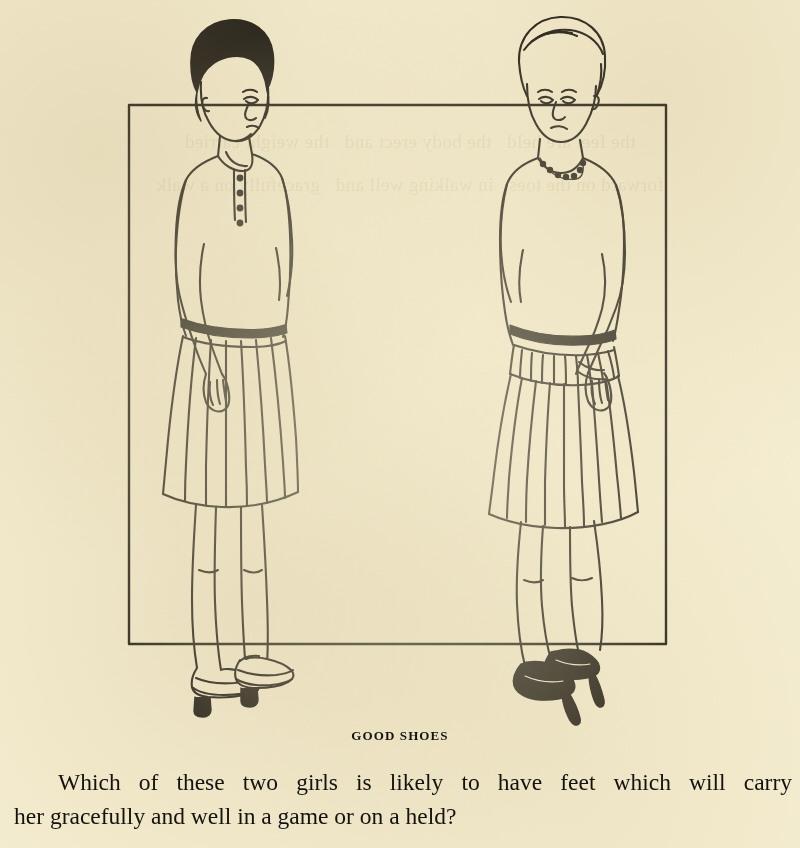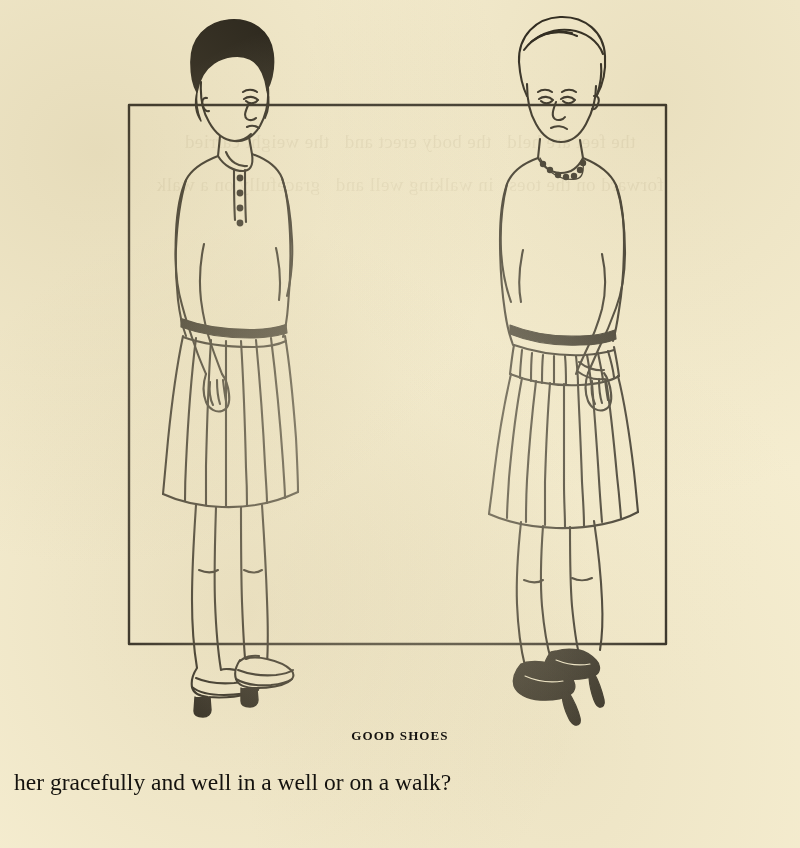--- a/index.html
+++ b/index.html
@@ -314,14 +314,15 @@
                  C571 724 569 719 566 712 C563 704 562 697 562 693" fill="#16130e" stroke="#16130e" stroke-width="1.3"></path>
         <path d="M525 676 C536 681 550 683 563 681" stroke="#f5edd0" stroke-width="1.1" fill="none"></path>
       </g>
     </g>
   </svg>
 </div>
 
 <div class="caption">GOOD SHOES</div>
 
 <div class="body-text">
-  <div class="line2">her gracefully and well in a well or on a walk?</div>
+  <div class="line1">Which of these two girls is likely to have feet which will carry</div>
+  <div class="line2">her gracefully and well in a game or on a held?</div>
 </div>
 
 </body></html>

